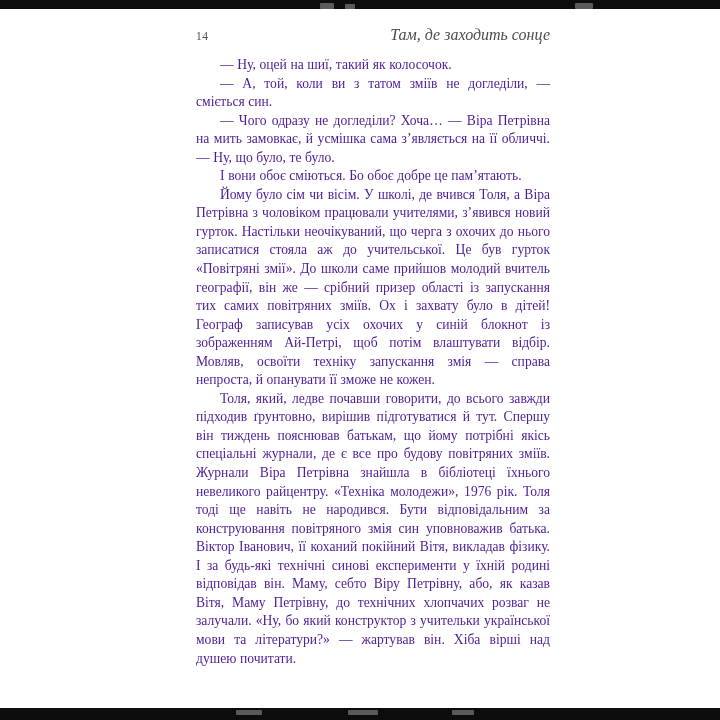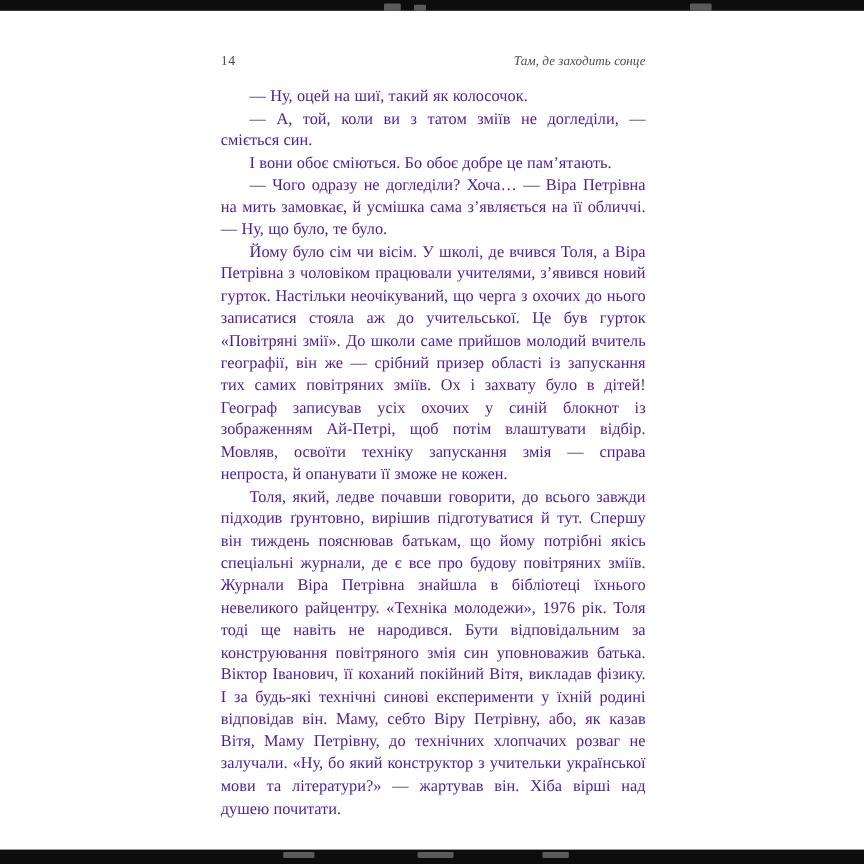--- a/index.html
+++ b/index.html
@@ -34,42 +34,42 @@
   }
   .chrome-top .g1 { left: 320px; top: 3px; width: 14px; height: 6px; }
   .chrome-top .g2 { left: 345px; top: 4px; width: 10px; height: 5px; }
   .chrome-top .g3 { left: 575px; top: 3px; width: 18px; height: 6px; }
   .chrome-bottom .g1 { left: 236px; top: 2px; width: 26px; height: 5px; }
   .chrome-bottom .g2 { left: 348px; top: 2px; width: 30px; height: 5px; }
   .chrome-bottom .g3 { left: 452px; top: 2px; width: 22px; height: 5px; }
 
   .page {
     position: absolute;
-    left: 184px;
+    left: 196px;
     top: 0;
     width: 354px;
     height: 720px;
     box-sizing: border-box;
-    padding-top: 44px;
+    padding-top: 28px;
   }
   .page-header {
     display: flex;
     justify-content: space-between;
     align-items: baseline;
     color: #4d4d4d;
     font-size: 11.5px;
     line-height: 14px;
   }
   .page-number {
     font-style: normal;
     letter-spacing: 0.4px;
   }
   .running-title {
     font-style: italic;
-    font-size: 11px;
+    font-size: 16px;
     color: #4d4d4d;
     margin-left: 47px;
   }
   .page-body {
     margin-top: 13px;
     color: #4c1d95;
     font-size: 13.6px;
     line-height: 18.55px;
     text-align: justify;
   }
@@ -93,22 +93,22 @@
 
   <div class="page">
     <div class="page-header">
       <span class="page-number">14</span>
       <span class="running-title">Там, де заходить сонце</span>
     </div>
 
     <div class="page-body">
         <p class="para">— Ну, оцей на шиї, такий як колосочок.</p>
         <p class="para">— А, той, коли ви з татом зміїв не догледіли, — сміється син.</p>
+        <p class="para">— Чого одразу не догледіли? Хоча… — Віра Петрівна на мить замовкає, й усмішка сама з’являється на її обличчі. — Ну, що було, те було.</p>
         <p class="para">І вони обоє сміються. Бо обоє добре це пам’ятають.</p>
-        <p class="para">— Чого одразу не догледіли? Хоча… — Віра Петрівна на мить замовкає, й усмішка сама з’являється на її обличчі. — Ну, що було, те було.</p>
         <p class="para">Йому було сім чи вісім. У школі, де вчився Толя, а Віра Петрівна з чоловіком працювали учителями, з’явився новий гурток. Настільки неочікуваний, що черга з охочих до нього записатися стояла аж до учительської. Це був гурток «Повітряні змії». До школи саме прийшов молодий вчитель географії, він же — срібний призер області із запускання тих самих повітряних зміїв. Ох і захвату було в дітей! Географ записував усіх охочих у синій блокнот із зображенням Ай-Петрі, щоб потім влаштувати відбір. Мовляв, освоїти техніку запускання змія — справа непроста, й опанувати її зможе не кожен.</p>
         <p class="para">Толя, який, ледве почавши говорити, до всього завжди підходив ґрунтовно, вирішив підготуватися й тут. Спершу він тиждень пояснював батькам, що йому потрібні якісь спеціальні журнали, де є все про будову повітряних зміїв. Журнали Віра Петрівна знайшла в бібліотеці їхнього невеликого райцентру. «Техніка молодежи», 1976 рік. Толя тоді ще навіть не народився. Бути відповідальним за конструювання повітряного змія син уповноважив батька. Віктор Іванович, її коханий покійний Вітя, викладав фізику. І за будь-які технічні синові експерименти у їхній родині відповідав він. Маму, себто Віру Петрівну, або, як казав Вітя, Маму Петрівну, до технічних хлопчачих розваг не залучали. «Ну, бо який конструктор з учительки української мови та літератури?» — жартував він. Хіба вірші над душею почитати.</p>
       </div>
   </div>
 
   <div class="chrome-bar chrome-bottom">
     <span class="chrome-glyph g1"></span>
     <span class="chrome-glyph g2"></span>
     <span class="chrome-glyph g3"></span>
   </div>

